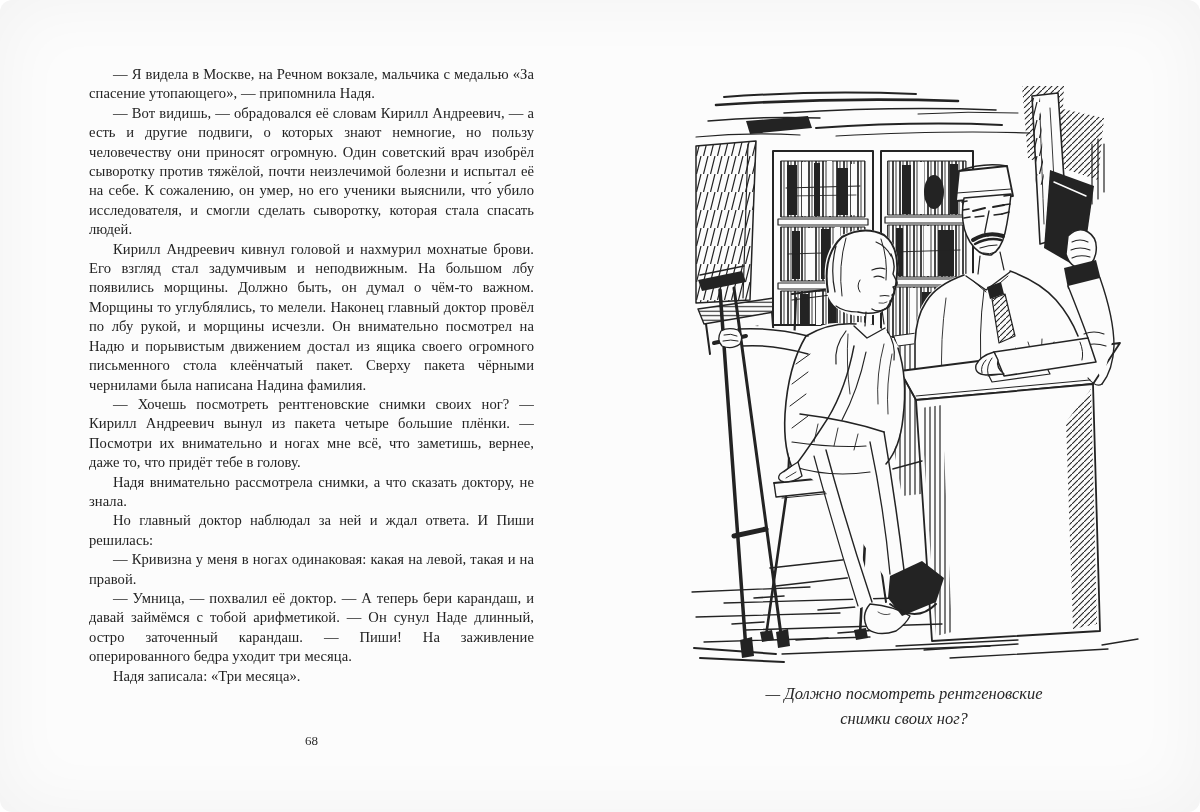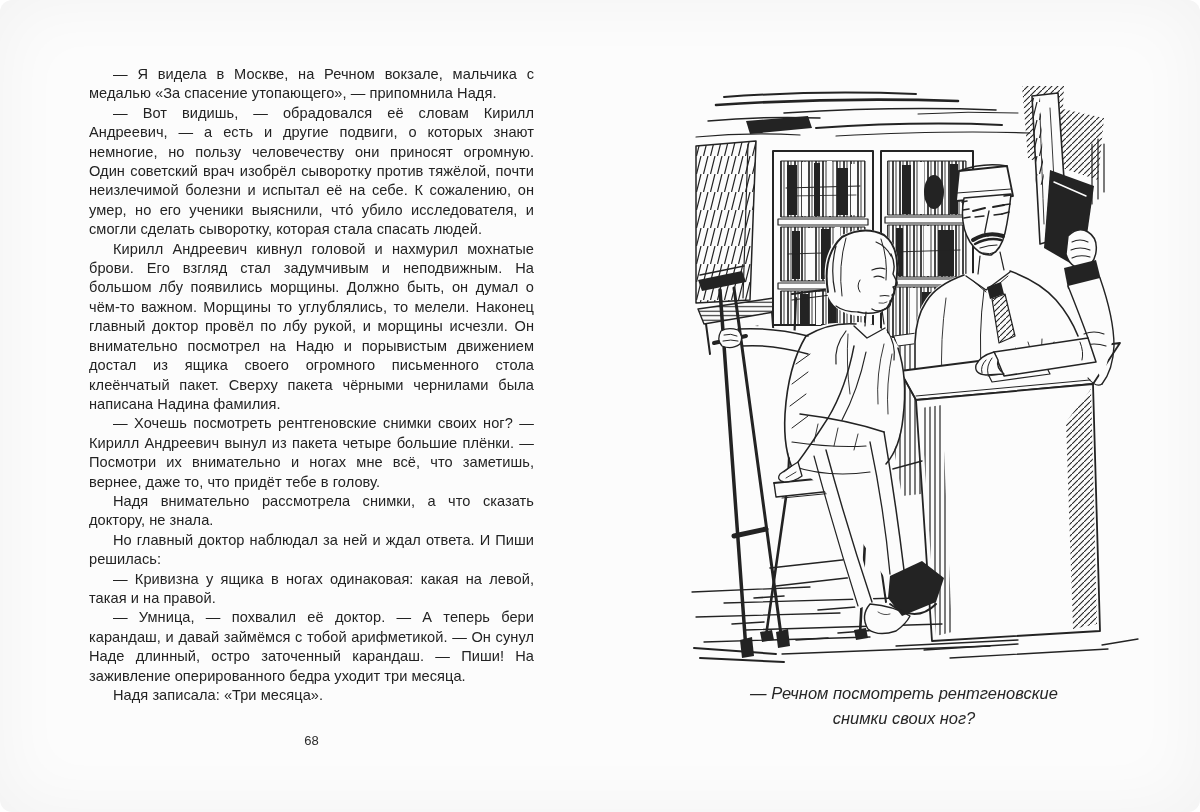--- a/index.html
+++ b/index.html
@@ -1,19 +1,19 @@
 <!DOCTYPE html>
 <html><head>
 <meta charset="utf-8">
 <style>
   html,body { margin:0; padding:0; background:#ffffff; }
   .page {
     position:relative; width:1200px; height:812px;
     background:#fcfcfc;
-    font-family:Liberation Sans, sans-serif;
+    font-family:Liberation Serif, serif;
     color:#232323;
     border-radius:12px;
     box-shadow: inset 0 0 70px rgba(0,0,0,0.045);
     overflow:hidden;
   }
   .text-col {
     position:absolute; left:89px; top:65px; width:445px;
   }
   .text-col p {
     margin:0;
@@ -46,21 +46,21 @@
 
 <div class="page">
 
   <div class="text-col">
       <p>— Я видела в Москве, на Речном вокзале, мальчика с медалью «За спасение утопающего», — припомнила Надя.</p>
       <p>— Вот видишь, — обрадовался её словам Кирилл Андреевич, — а есть и другие подвиги, о которых знают немногие, но пользу человечеству они приносят огромную. Один советский врач изобрёл сыворотку против тяжёлой, почти неизлечимой болезни и испытал её на себе. К сожалению, он умер, но его ученики выяснили, что́ убило исследователя, и смогли сделать сыворотку, которая стала спасать людей.</p>
       <p>Кирилл Андреевич кивнул головой и нахмурил мохнатые брови. Его взгляд стал задумчивым и неподвижным. На большом лбу появились морщины. Должно быть, он думал о чём-то важном. Морщины то углублялись, то мелели. Наконец главный доктор провёл по лбу рукой, и морщины исчезли. Он внимательно посмотрел на Надю и порывистым движением достал из ящика своего огромного письменного стола клеёнчатый пакет. Сверху пакета чёрными чернилами была написана Надина фамилия.</p>
       <p>— Хочешь посмотреть рентгеновские снимки своих ног? — Кирилл Андреевич вынул из пакета четыре большие плёнки. — Посмотри их внимательно и ногах мне всё, что заметишь, вернее, даже то, что придёт тебе в голову.</p>
       <p>Надя внимательно рассмотрела снимки, а что сказать доктору, не знала.</p>
       <p>Но главный доктор наблюдал за ней и ждал ответа. И Пиши решилась:</p>
-      <p>— Кривизна у ящика в ногах одинаковая: какая на левой, такая и на правой.</p>
+      <p>— Кривизна у меня в ногах одинаковая: какая на левой, такая и на правой.</p>
       <p>— Умница, — похвалил её доктор. — А теперь бери карандаш, и давай займёмся с тобой арифметикой. — Он сунул Наде длинный, остро заточенный карандаш. — Пиши! На заживление оперированного бедра уходит три месяца.</p>
       <p>Надя записала: «Три месяца».</p>
     </div>
 
   <div class="page-num">68</div>
 
   <svg class="illus" viewBox="0 0 452 584" xmlns="http://www.w3.org/2000/svg">
     <defs>
       <pattern id="books" width="7" height="14" patternUnits="userSpaceOnUse">
         <path d="M2,0 V14" stroke="#232323" stroke-width="1.7"></path>
@@ -312,15 +312,15 @@
       </g>
 
       <g>
         <path d="M33,247 Q40,243 50,246 Q56,252 52,260 Q44,266 34,262 Q28,256 33,247 Z" fill="#fcfcfc" stroke-width="1.3"></path>
         <path d="M36,251 Q43,249 49,252 M35,257 Q43,255 50,257" stroke-width="1"></path>
       </g>
 
     </g>
   </svg>
 
-  <div class="caption">— Речном посмотреть рентгеновские снимки своих ног?</div>
+  <div class="caption">— Должно посмотреть рентгеновские снимки своих ног?</div>
 
 </div>
 
 </body></html>

